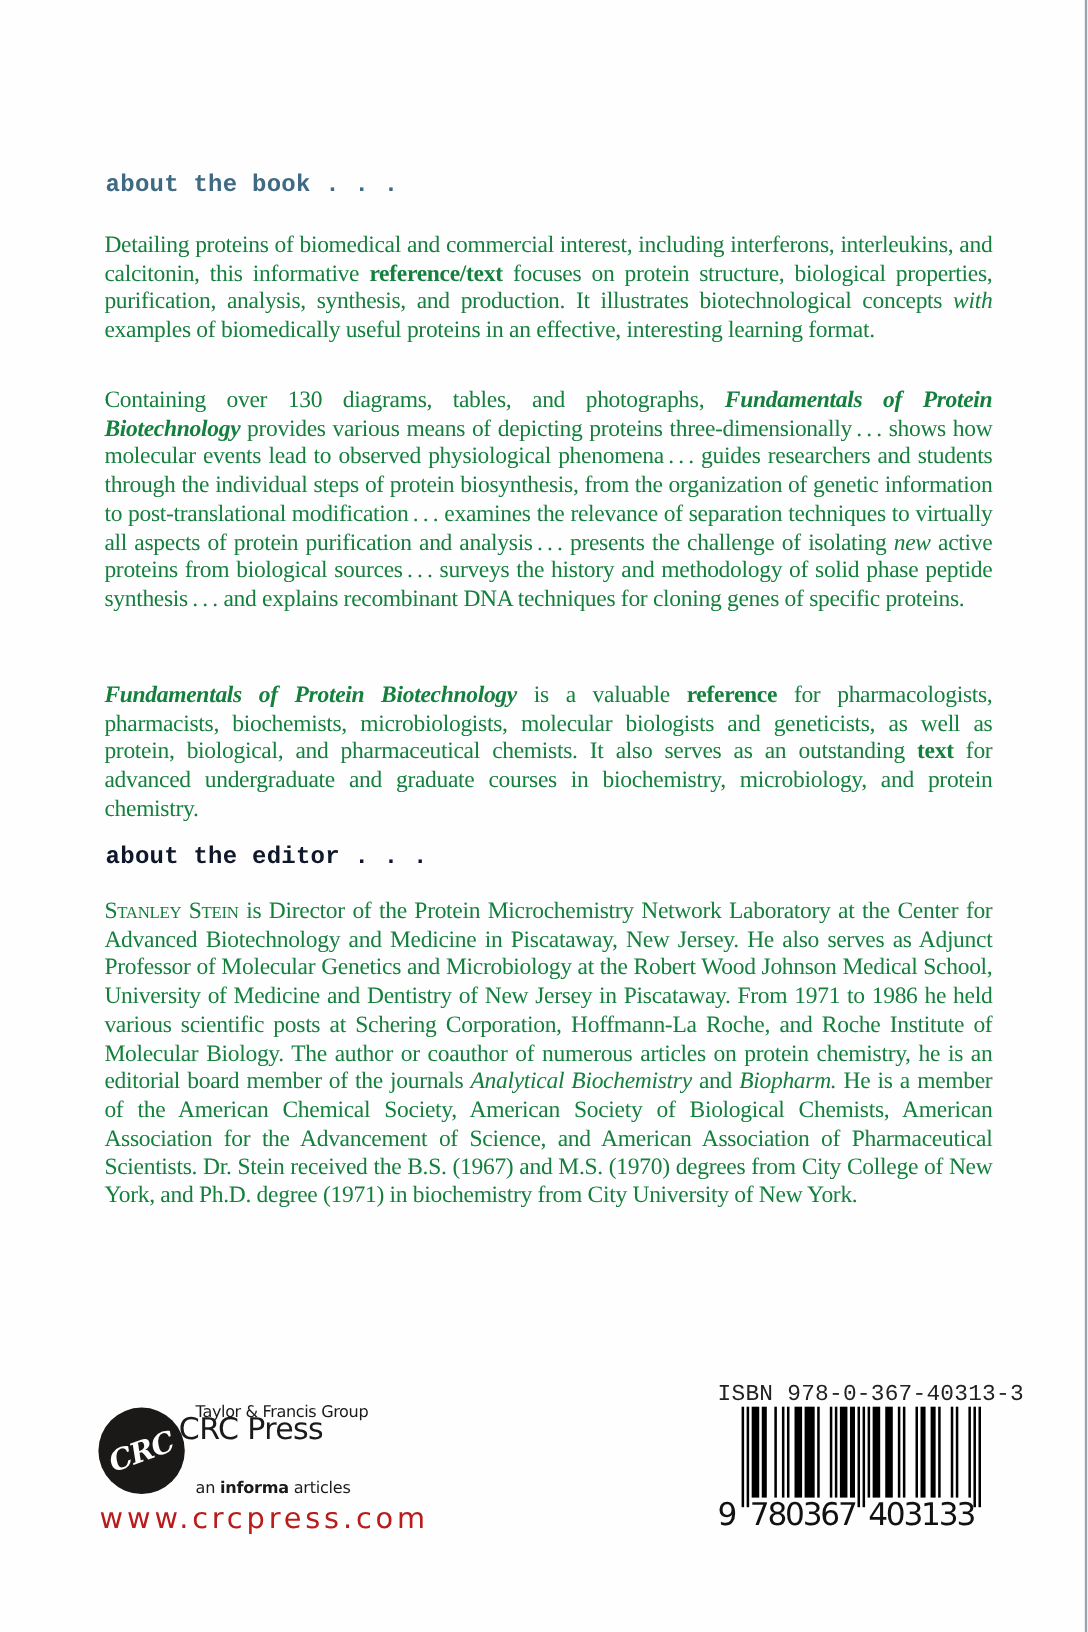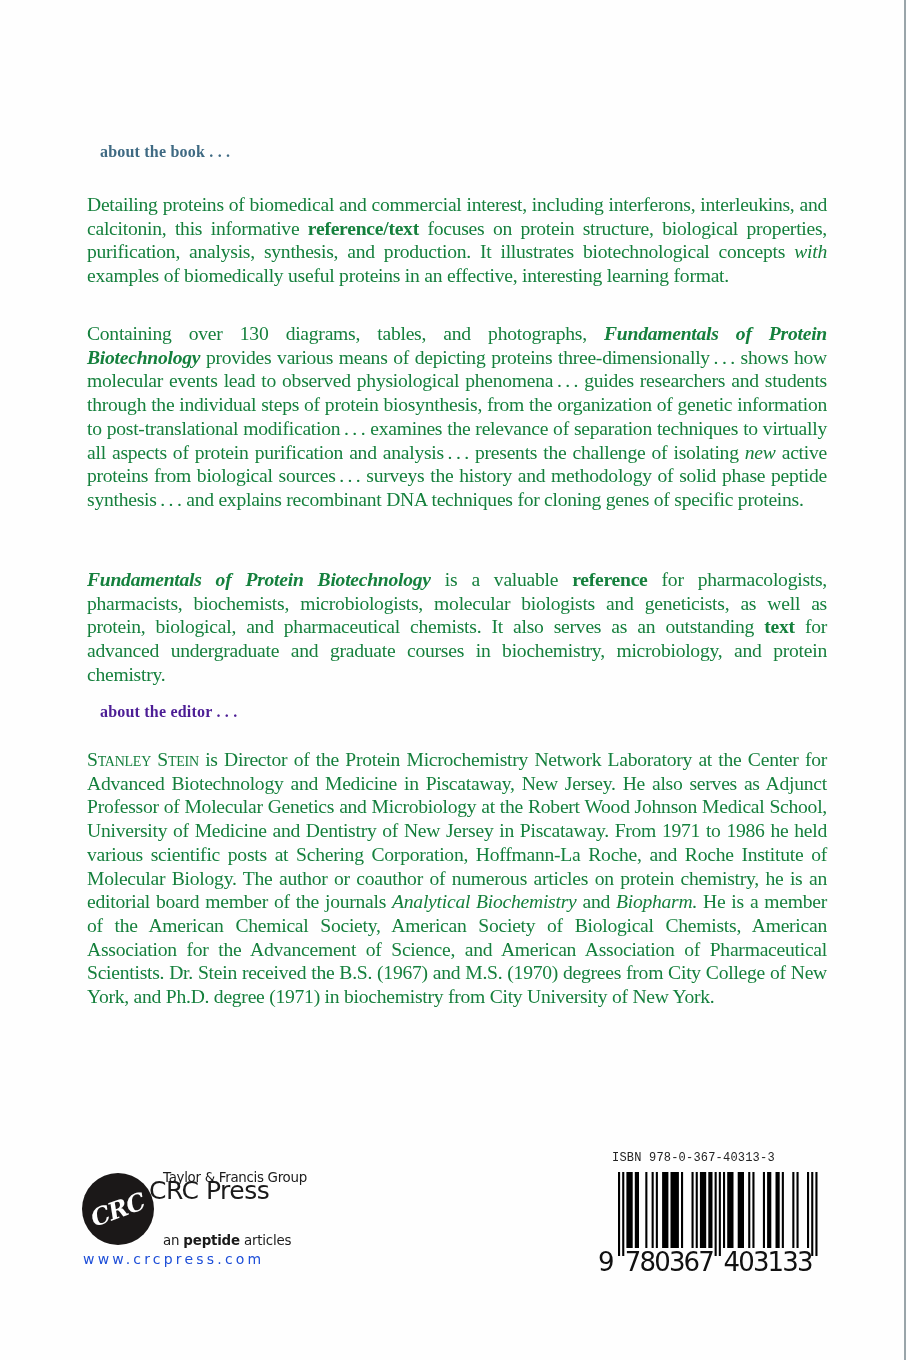--- a/index.html
+++ b/index.html
@@ -1,25 +1,25 @@
 <!DOCTYPE html>
 <html><head>
 <meta charset="utf-8">
 <style>
   html, body { margin: 0; padding: 0; background: #ffffff; }
   body { width: 907px; height: 1360px; position: relative; overflow: hidden; }
   .page { position: absolute; left: 0; top: 0; width: 907px; height: 1360px; background: #fefefe; }
   .edge-line { position: absolute; left: 904px; top: 0; width: 2px; height: 1360px; background: #9aa5aa; }
 
   .heading {
-    position: absolute; left: 100px;
-    font-family: Liberation Serif, serif; font-weight: bold;
-    font-size: 16px; color: #3f6a83; letter-spacing: 0.2px;
+    position: absolute; left: 88px;
+    font-family: Liberation Mono, monospace; font-weight: bold;
+    font-size: 20px; color: #3f6a83; letter-spacing: 0.2px;
   }
-  .heading.editor { font-weight: bold; color: #4c1d95; }
+  .heading.editor { font-weight: bold; color: #0f172a; }
 
   .para {
     position: absolute; left: 87px; width: 740px;
     font-family: "Liberation Serif", serif; font-size: 19.6px; line-height: 23.7px;
     color: #15803d; text-align: justify; text-align-last: left;
     letter-spacing: -0.25px; word-spacing: 0px;
   }
   .para b { font-weight: bold; }
   .para i { font-style: italic; }
   .para .bi { font-weight: bold; font-style: italic; }
@@ -32,24 +32,24 @@
     display: flex; align-items: center; justify-content: center;
   }
   .crc-circle span {
     font-family: "DejaVu Serif", serif; font-weight: bold; font-style: italic;
     color: #fff; font-size: 24px; transform: rotate(-20deg); letter-spacing: -1px;
   }
   .crc-name { position: absolute; left: 149px; top: 1176px; font-family: "DejaVu Sans", sans-serif; font-size: 25px; color: #1a1a1a; letter-spacing: -0.5px; }
   .crc-group { position: absolute; left: 163px; top: 1170px; font-family: "DejaVu Sans", sans-serif; font-size: 13.4px; color: #1a1a1a; letter-spacing: -0.3px; }
   .crc-informa { position: absolute; left: 163px; top: 1233px; font-family: "DejaVu Sans", sans-serif; font-size: 13.4px; color: #1a1a1a; letter-spacing: -0.2px; }
   .crc-informa b { font-weight: bold; }
-  .crc-url { position: absolute; left: 83px; top: 1251px; font-family: "DejaVu Sans", sans-serif; font-size: 14px; color: #1d4ed8; letter-spacing: 3.2px; }
+  .crc-url { position: absolute; left: 83px; top: 1251px; font-family: "DejaVu Sans", sans-serif; font-size: 24px; color: #b91c1c; letter-spacing: 3.2px; }
 
   
-  .isbn-text { position: absolute; left: 612px; top: 1151px; font-family: "Liberation Mono", monospace; font-size: 12px; color: #222; letter-spacing: 0.2px; }
+  .isbn-text { position: absolute; left: 598px; top: 1151px; font-family: "Liberation Mono", monospace; font-size: 19px; color: #222; letter-spacing: 0.2px; }
   .barcode { position: absolute; left: 598px; top: 1172px; width: 230px; height: 100px; }
   .bc-digit { font-family: "DejaVu Sans", sans-serif; font-size: 26px; fill: #111; }
 </style>
 </head>
 <body>
 
 <div class="page">
   <div class="edge-line"></div>
 
   <div class="heading" style="top:143px;">about the book . . .</div>
@@ -60,21 +60,21 @@
 
   <div class="heading editor" style="top:703px;">about the editor . . .</div>
 
   <p class="para" style="top:748px; margin:0;"><span class="sc">Stanley Stein</span><span> is Director of the Protein Microchemistry Network Laboratory at the Center for Advanced Biotechnology and Medicine in Piscataway, New Jersey. He also serves as Adjunct Professor of Molecular Genetics and Microbiology at the Robert Wood Johnson Medical School, University of Medicine and Dentistry of New Jersey in Piscataway. From 1971 to 1986 he held various scientific posts at Schering Corporation, Hoffmann-La Roche, and Roche Institute of Molecular Biology. The author or coauthor of numerous articles on protein chemistry, he is an editorial board member of the journals </span><i>Analytical Biochemistry</i><span> and </span><i>Biopharm.</i><span> He is a member of the American Chemical Society, American Society of Biological Chemists, American Association for the Advancement of Science, and American Association of Pharmaceutical Scientists. Dr. Stein received the B.S. (1967) and M.S. (1970) degrees from City College of New York, and Ph.D. degree (1971) in biochemistry from City University of New York.</span></p>
 
   <div class="crc-circle">
     <span>CRC</span>
   </div>
   <div class="crc-name">CRC Press</div>
   <div class="crc-group">Taylor &amp; Francis Group</div>
-  <div class="crc-informa"><span>an </span><b>peptide</b><span> articles</span></div>
+  <div class="crc-informa"><span>an </span><b>informa</b><span> articles</span></div>
   <div class="crc-url">www.crcpress.com</div>
 
   <div class="isbn-text">ISBN 978-0-367-40313-3</div>
   <svg class="barcode" id="barcode-svg" viewBox="0 0 230 100">
       <rect x="20" y="0" width="2.1" height="84" fill="#000000"></rect>
       <rect x="24.2" y="0" width="2.1" height="84" fill="#000000"></rect>
       <rect x="28.4" y="0" width="6.300000000000001" height="76" fill="#000000"></rect>
       <rect x="36.8" y="0" width="4.2" height="76" fill="#000000"></rect>
       <rect x="47.3" y="0" width="2.1" height="76" fill="#000000"></rect>
       <rect x="53.6" y="0" width="2.1" height="76" fill="#000000"></rect>

